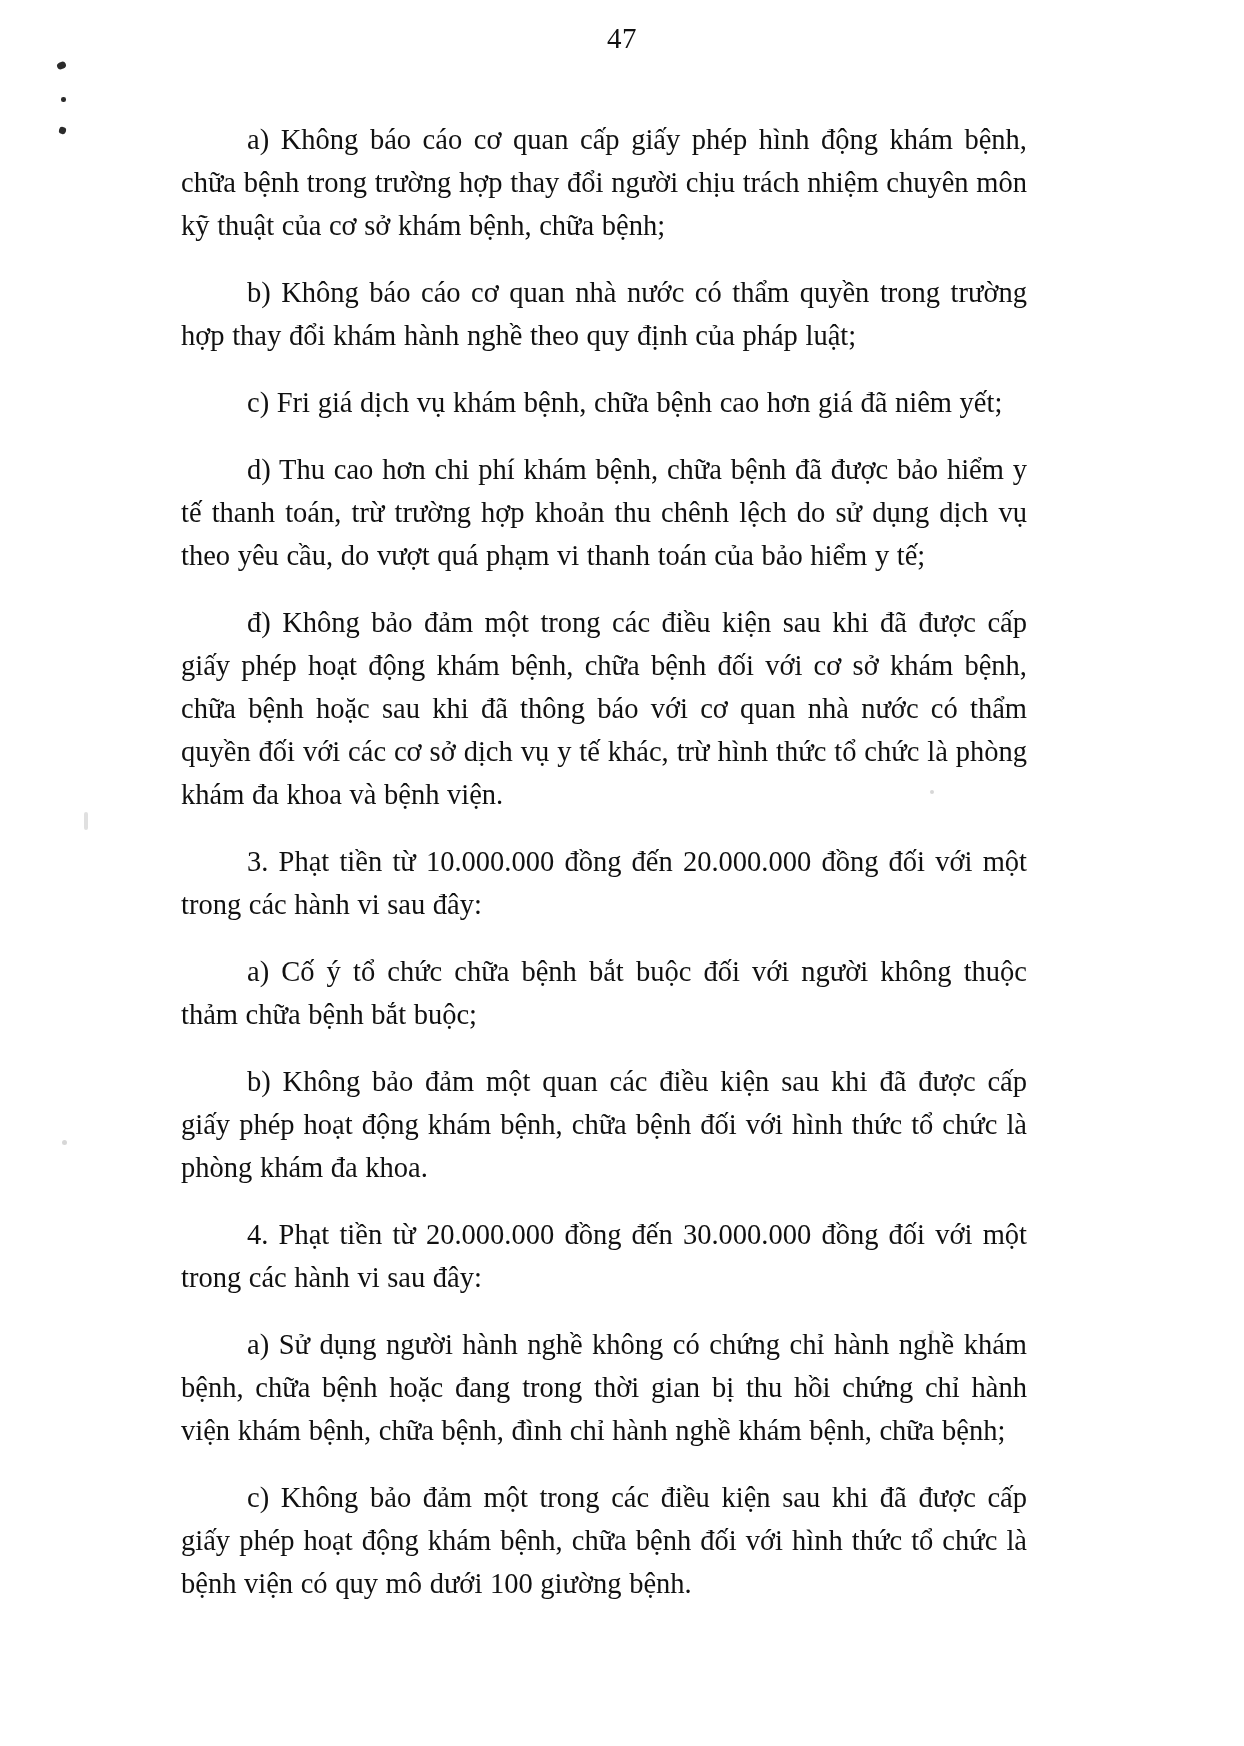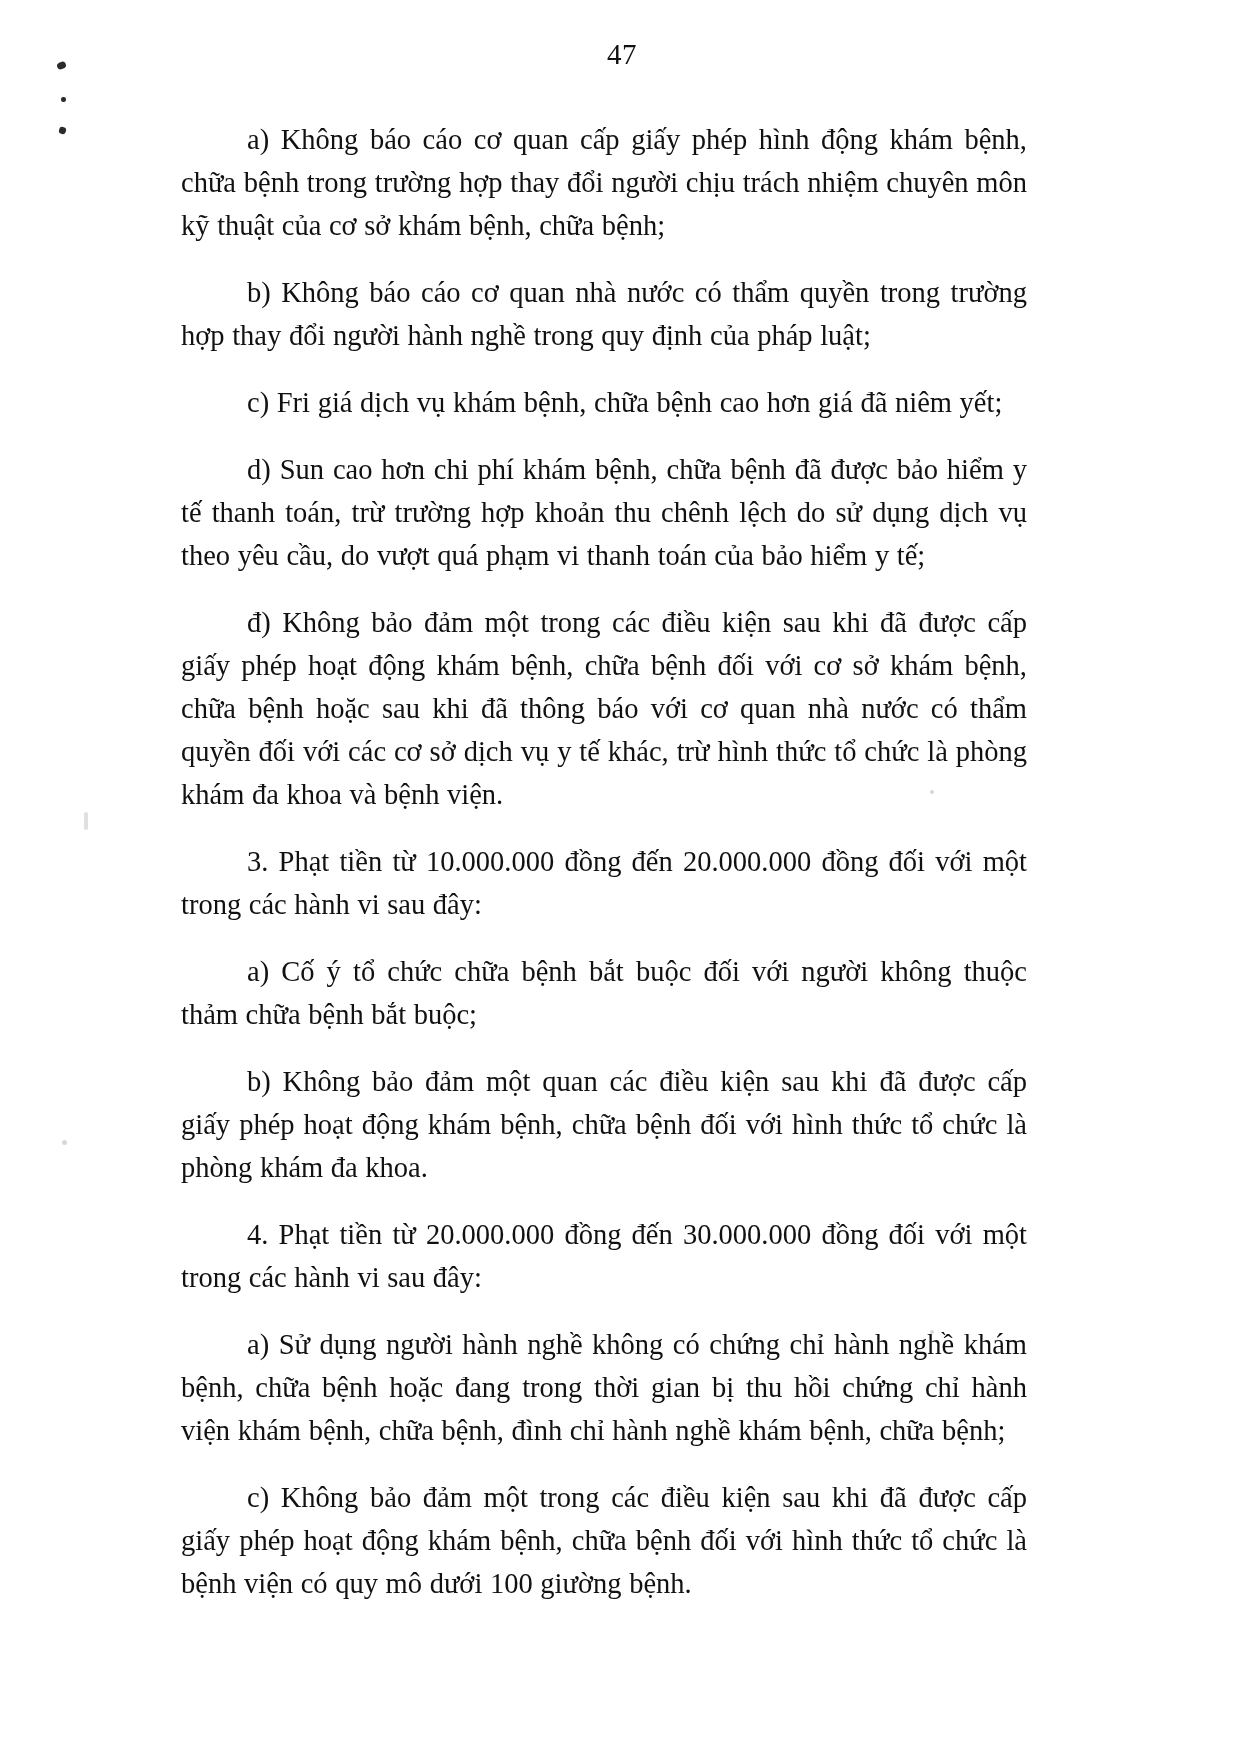--- a/index.html
+++ b/index.html
@@ -14,21 +14,21 @@
   .page {
     position: relative;
     width: 1244px;
     height: 1746px;
     background: #ffffff;
     overflow: hidden;
     box-sizing: border-box;
   }
   .page-number {
     position: absolute;
-    top: 38px;
+    top: 22px;
     left: 0;
     width: 1244px;
     text-align: center;
     font-size: 29px;
     letter-spacing: 0.5px;
   }
   .content {
     position: absolute;
     top: 118px;
     left: 181px;
@@ -82,23 +82,23 @@
   <div class="faint f2"></div>
   <div class="faint f3"></div>
   <div class="faint f4"></div>
   <div class="faint f5"></div>
   <div class="faint f6"></div>
 
   <div class="page-number">47</div>
 
   <div class="content">
     <p class="para">a) Không báo cáo cơ quan cấp giấy phép hình động khám bệnh, chữa bệnh trong trường hợp thay đổi người chịu trách nhiệm chuyên môn kỹ thuật của cơ sở khám bệnh, chữa bệnh;</p>
-    <p class="para">b) Không báo cáo cơ quan nhà nước có thẩm quyền trong trường hợp thay đổi người hành nghề trong quy định của pháp luật;</p>
+    <p class="para">b) Không báo cáo cơ quan nhà nước có thẩm quyền trong trường hợp thay đổi khám hành nghề theo quy định của pháp luật;</p>
     <p class="para">c) Fri giá dịch vụ khám bệnh, chữa bệnh cao hơn giá đã niêm yết;</p>
-    <p class="para">d) Sun cao hơn chi phí khám bệnh, chữa bệnh đã được bảo hiểm y tế thanh toán, trừ trường hợp khoản thu chênh lệch do sử dụng dịch vụ theo yêu cầu, do vượt quá phạm vi thanh toán của bảo hiểm y tế;</p>
+    <p class="para">d) Thu cao hơn chi phí khám bệnh, chữa bệnh đã được bảo hiểm y tế thanh toán, trừ trường hợp khoản thu chênh lệch do sử dụng dịch vụ theo yêu cầu, do vượt quá phạm vi thanh toán của bảo hiểm y tế;</p>
     <p class="para">đ) Không bảo đảm một trong các điều kiện sau khi đã được cấp giấy phép hoạt động khám bệnh, chữa bệnh đối với cơ sở khám bệnh, chữa bệnh hoặc sau khi đã thông báo với cơ quan nhà nước có thẩm quyền đối với các cơ sở dịch vụ y tế khác, trừ hình thức tổ chức là phòng khám đa khoa và bệnh viện.</p>
     <p class="para">3. Phạt tiền từ 10.000.000 đồng đến 20.000.000 đồng đối với một trong các hành vi sau đây:</p>
     <p class="para">a) Cố ý tổ chức chữa bệnh bắt buộc đối với người không thuộc thảm chữa bệnh bắt buộc;</p>
     <p class="para">b) Không bảo đảm một quan các điều kiện sau khi đã được cấp giấy phép hoạt động khám bệnh, chữa bệnh đối với hình thức tổ chức là phòng khám đa khoa.</p>
     <p class="para">4. Phạt tiền từ 20.000.000 đồng đến 30.000.000 đồng đối với một trong các hành vi sau đây:</p>
     <p class="para">a) Sử dụng người hành nghề không có chứng chỉ hành nghề khám bệnh, chữa bệnh hoặc đang trong thời gian bị thu hồi chứng chỉ hành viện khám bệnh, chữa bệnh, đình chỉ hành nghề khám bệnh, chữa bệnh;</p>
     <p class="para">c) Không bảo đảm một trong các điều kiện sau khi đã được cấp giấy phép hoạt động khám bệnh, chữa bệnh đối với hình thức tổ chức là bệnh viện có quy mô dưới 100 giường bệnh.</p>
 
   </div>
 

